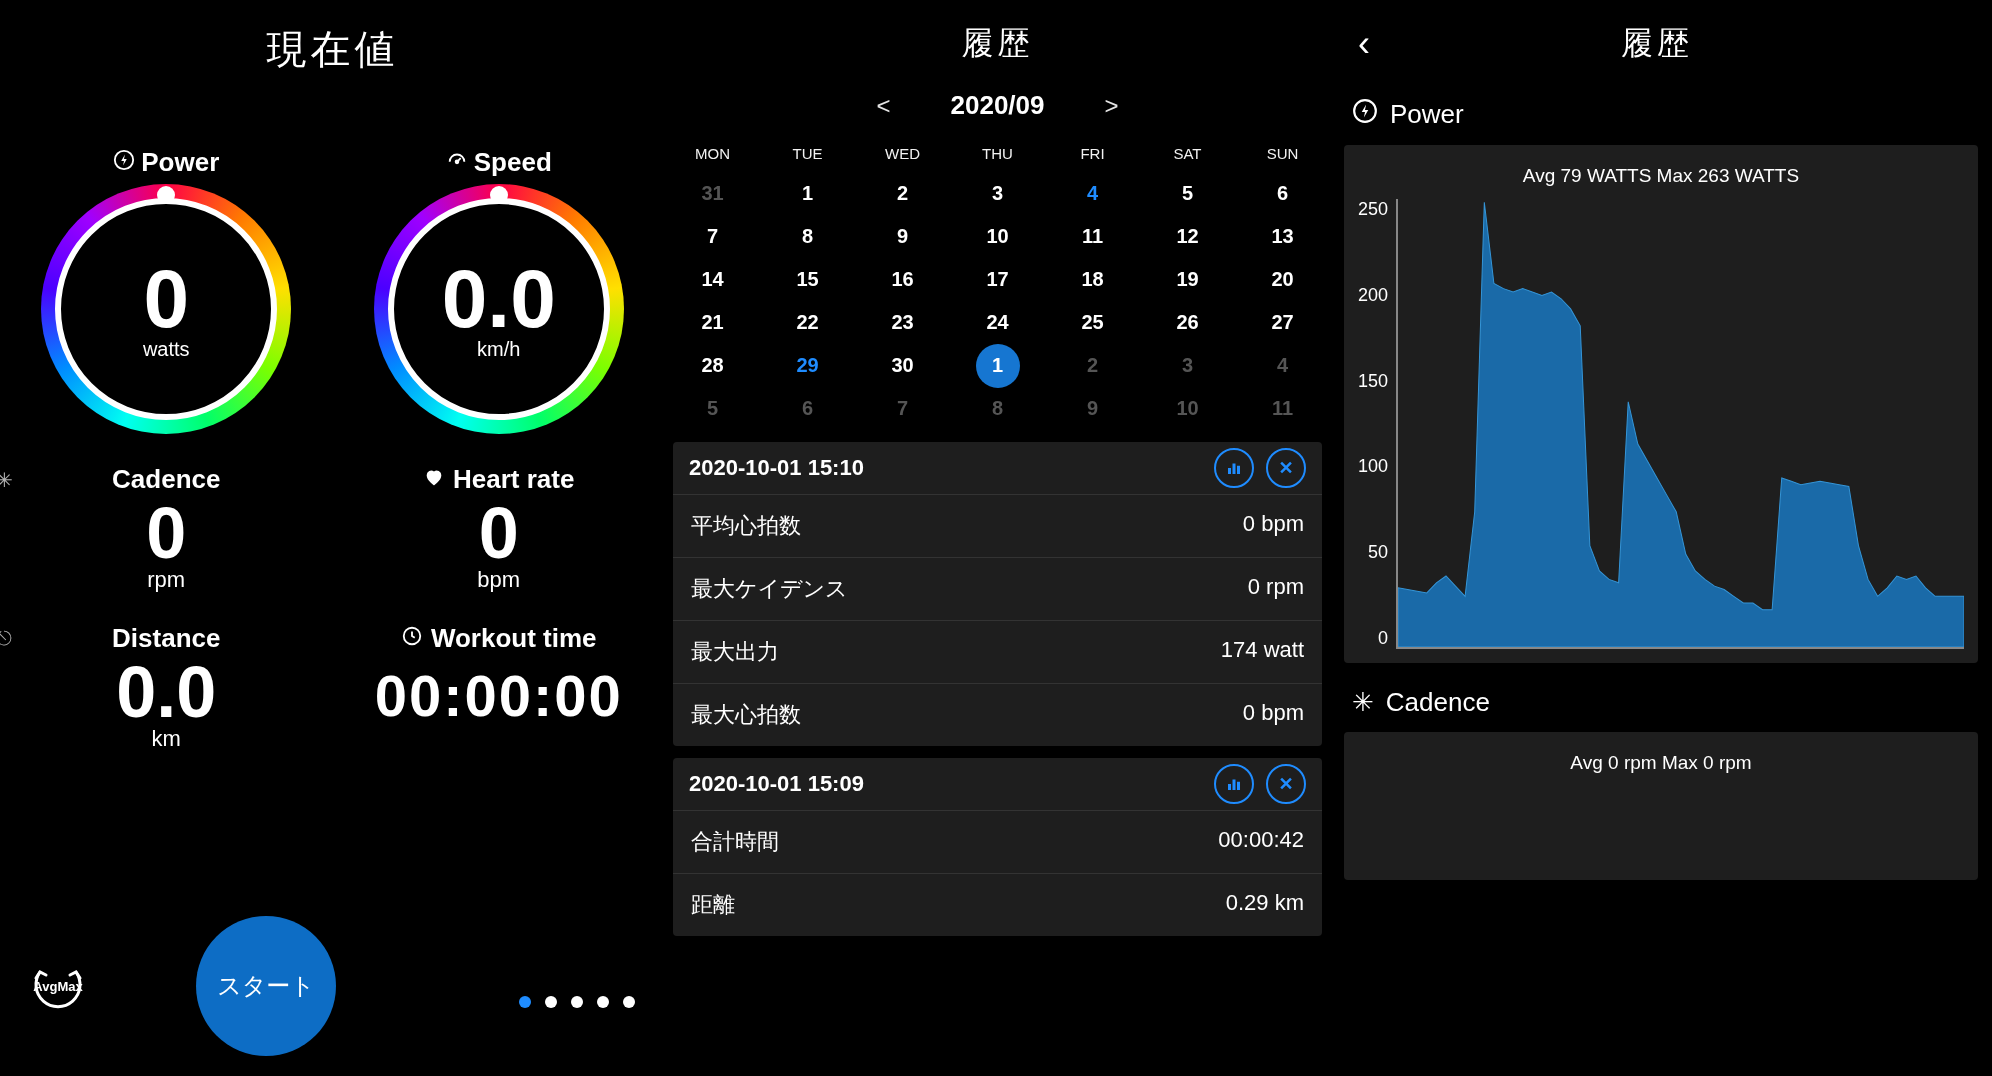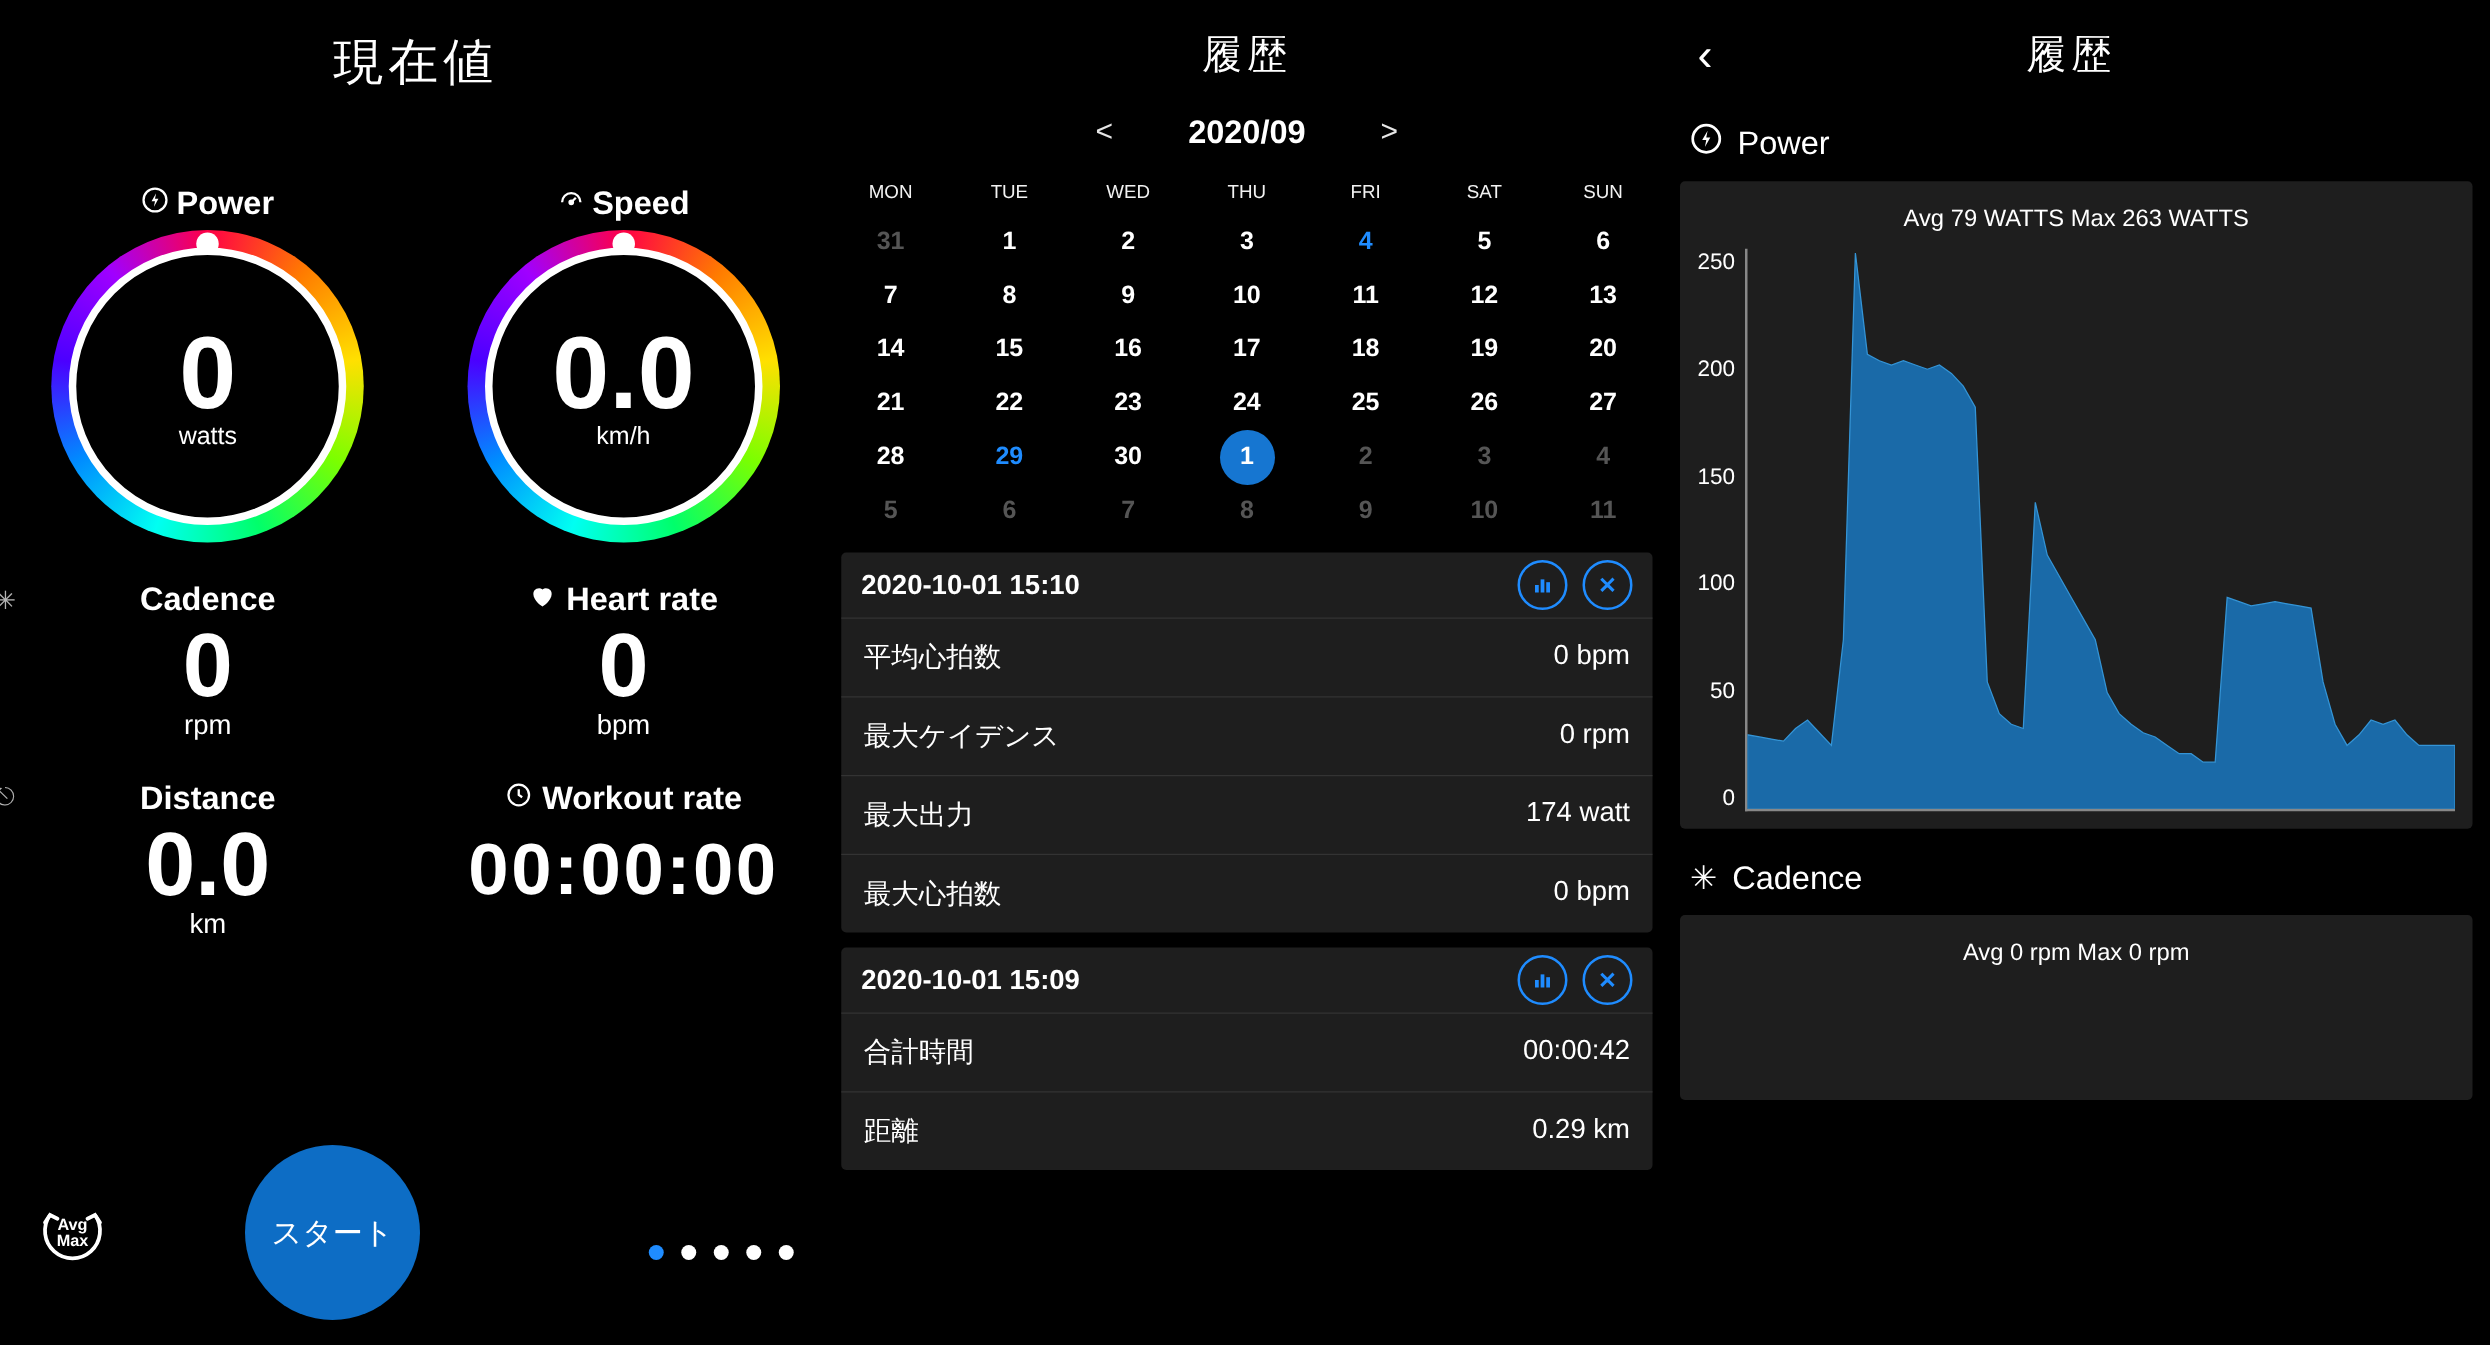--- a/index.html
+++ b/index.html
@@ -21,21 +21,21 @@
   .g-unit { font-size: 20px; margin-top: -2px; }
   .dot { position: absolute; width: 18px; height: 18px; background: #fff; border-radius: 50%; top: 2px; left: calc(50% - 9px); }
   .metric-row { display: flex; justify-content: space-around; margin-top: 30px; }
   .metric { text-align: center; width: 50%; position: relative; }
   .m-label-row { display: flex; align-items: center; justify-content: center; gap: 8px; font-size: 26px; font-weight: 700; }
   .m-value { font-size: 72px; font-weight: 800; line-height: 1; margin-top: 2px; }
   .m-unit { font-size: 22px; margin-top: -2px; }
   .side-icon { position: absolute; left: -4px; top: 4px; font-size: 20px; opacity: .7; }
   .timer { font-size: 58px; font-weight: 800; letter-spacing: 2px; margin-top: 8px; }
   .bottom { position: absolute; bottom: 20px; width: 665px; display: flex; align-items: center; }
-  .avgmax { width: 56px; height: 56px; margin-left: 30px; position: relative; display: flex; flex-direction: column; align-items: center; justify-content: center; font-size: 13px; line-height: 13px; font-weight: 700; }
+  .avgmax { width: 56px; height: 56px; margin-left: 30px; position: relative; display: flex; flex-direction: row; align-items: center; justify-content: center; font-size: 13px; line-height: 13px; font-weight: 700; }
   .avgmax-arc { position: absolute; inset: 0; }
   .start-btn { width: 140px; height: 140px; border-radius: 50%; background: #0d6dc5; display: flex; align-items: center; justify-content: center; font-size: 24px; font-weight: 500; margin-left: 110px; }
   .dots { position: absolute; right: 30px; bottom: 48px; display: flex; gap: 14px; }
   .pdot { width: 12px; height: 12px; border-radius: 50%; background: #fff; }
   .pdot.active { background: #1f8cff; }
 
   
   .p2-title { font-size: 32px; text-align: center; padding: 22px 0 24px 0; letter-spacing: 4px; font-weight: 400; }
   .month-row { display: flex; align-items: center; justify-content: center; gap: 60px; font-size: 26px; font-weight: 700; margin-bottom: 14px; }
   .nav-arrow { font-size: 24px; font-weight: 400; opacity: .9; cursor: pointer; }
@@ -151,21 +151,21 @@
       <div class="m-unit">km</div>
     </div>
     <div class="metric">
       <div class="m-label-row">
         <span>
           <svg class="icon-sm" viewBox="0 0 24 24" fill="none" stroke="#fff" stroke-width="2">
               <circle cx="12" cy="12" r="9"></circle>
               <path d="M12 7v5l3 2"></path>
             </svg>
         </span>
-        <span>Workout rate</span>
+        <span>Workout time</span>
       </div>
       <div class="timer">00:00:00</div>
     </div>
   </div>
 
   <div class="bottom">
     <div class="avgmax">
       <svg class="avgmax-arc" viewBox="0 0 56 56" fill="none" stroke="#fff" stroke-width="3">
         <path d="M10 14 A22 22 0 1 0 46 14"></path>
           <path d="M6 20 l4 -6 6 3" stroke-linecap="round"></path>

